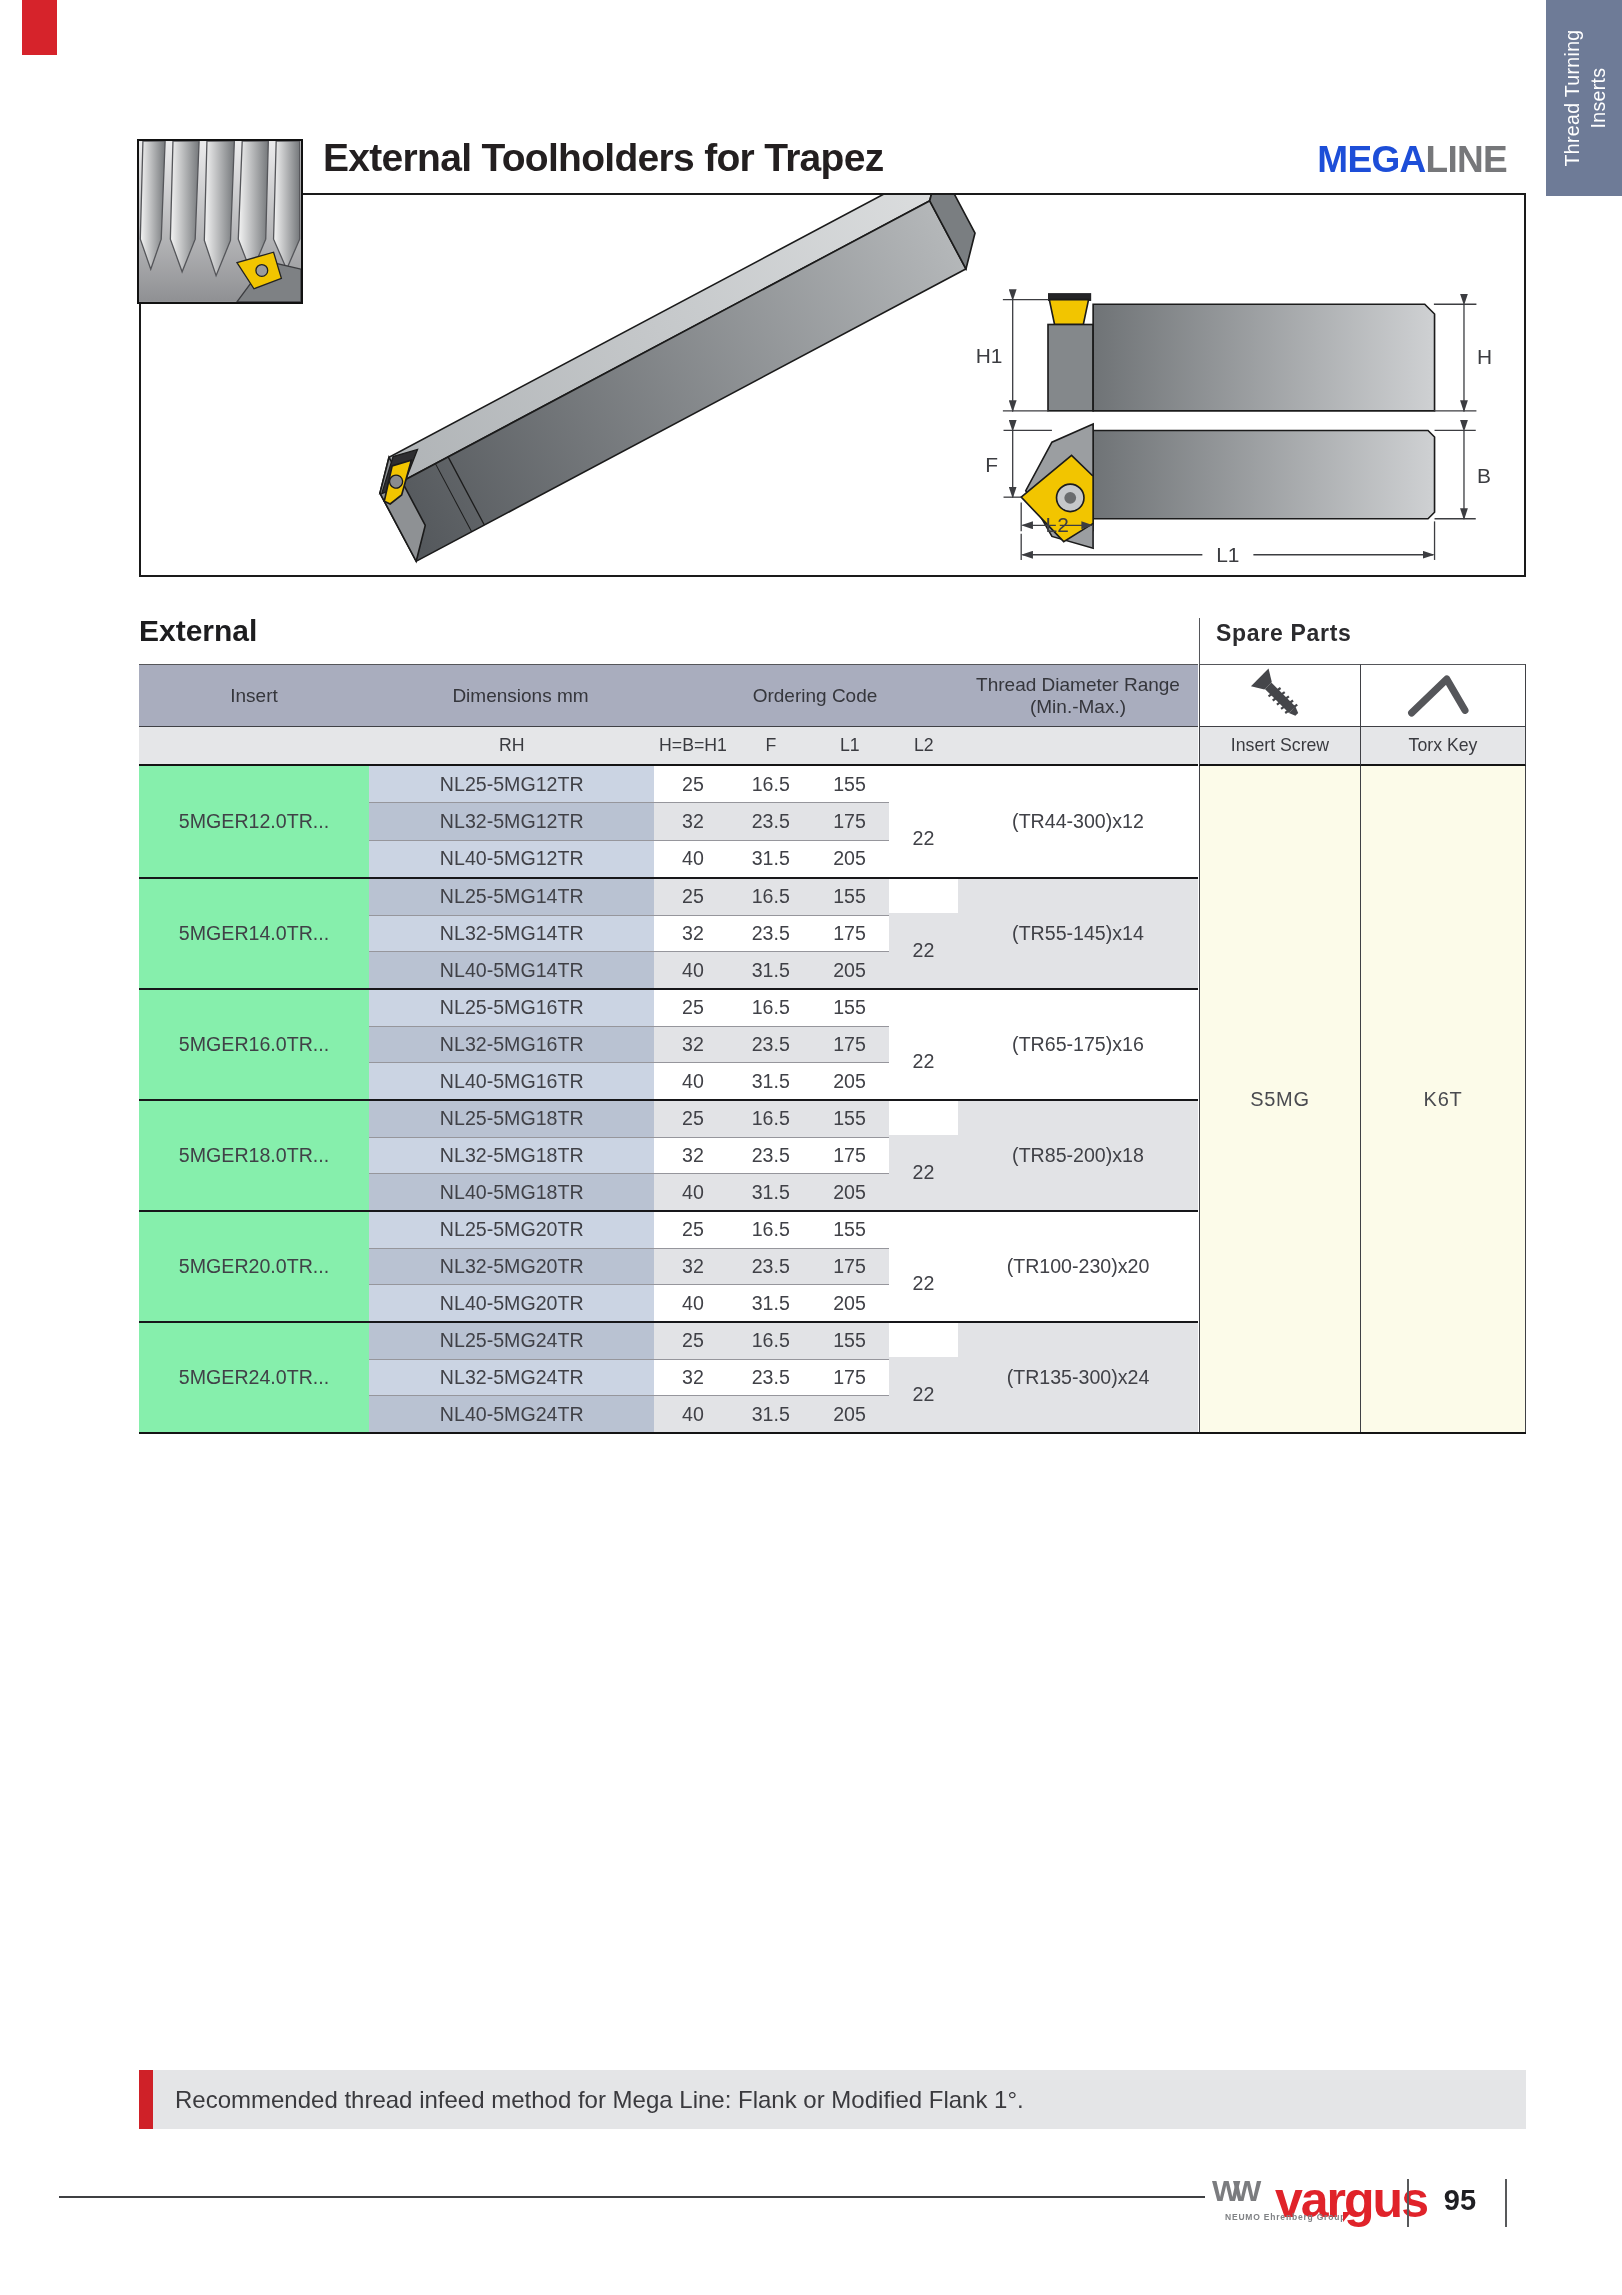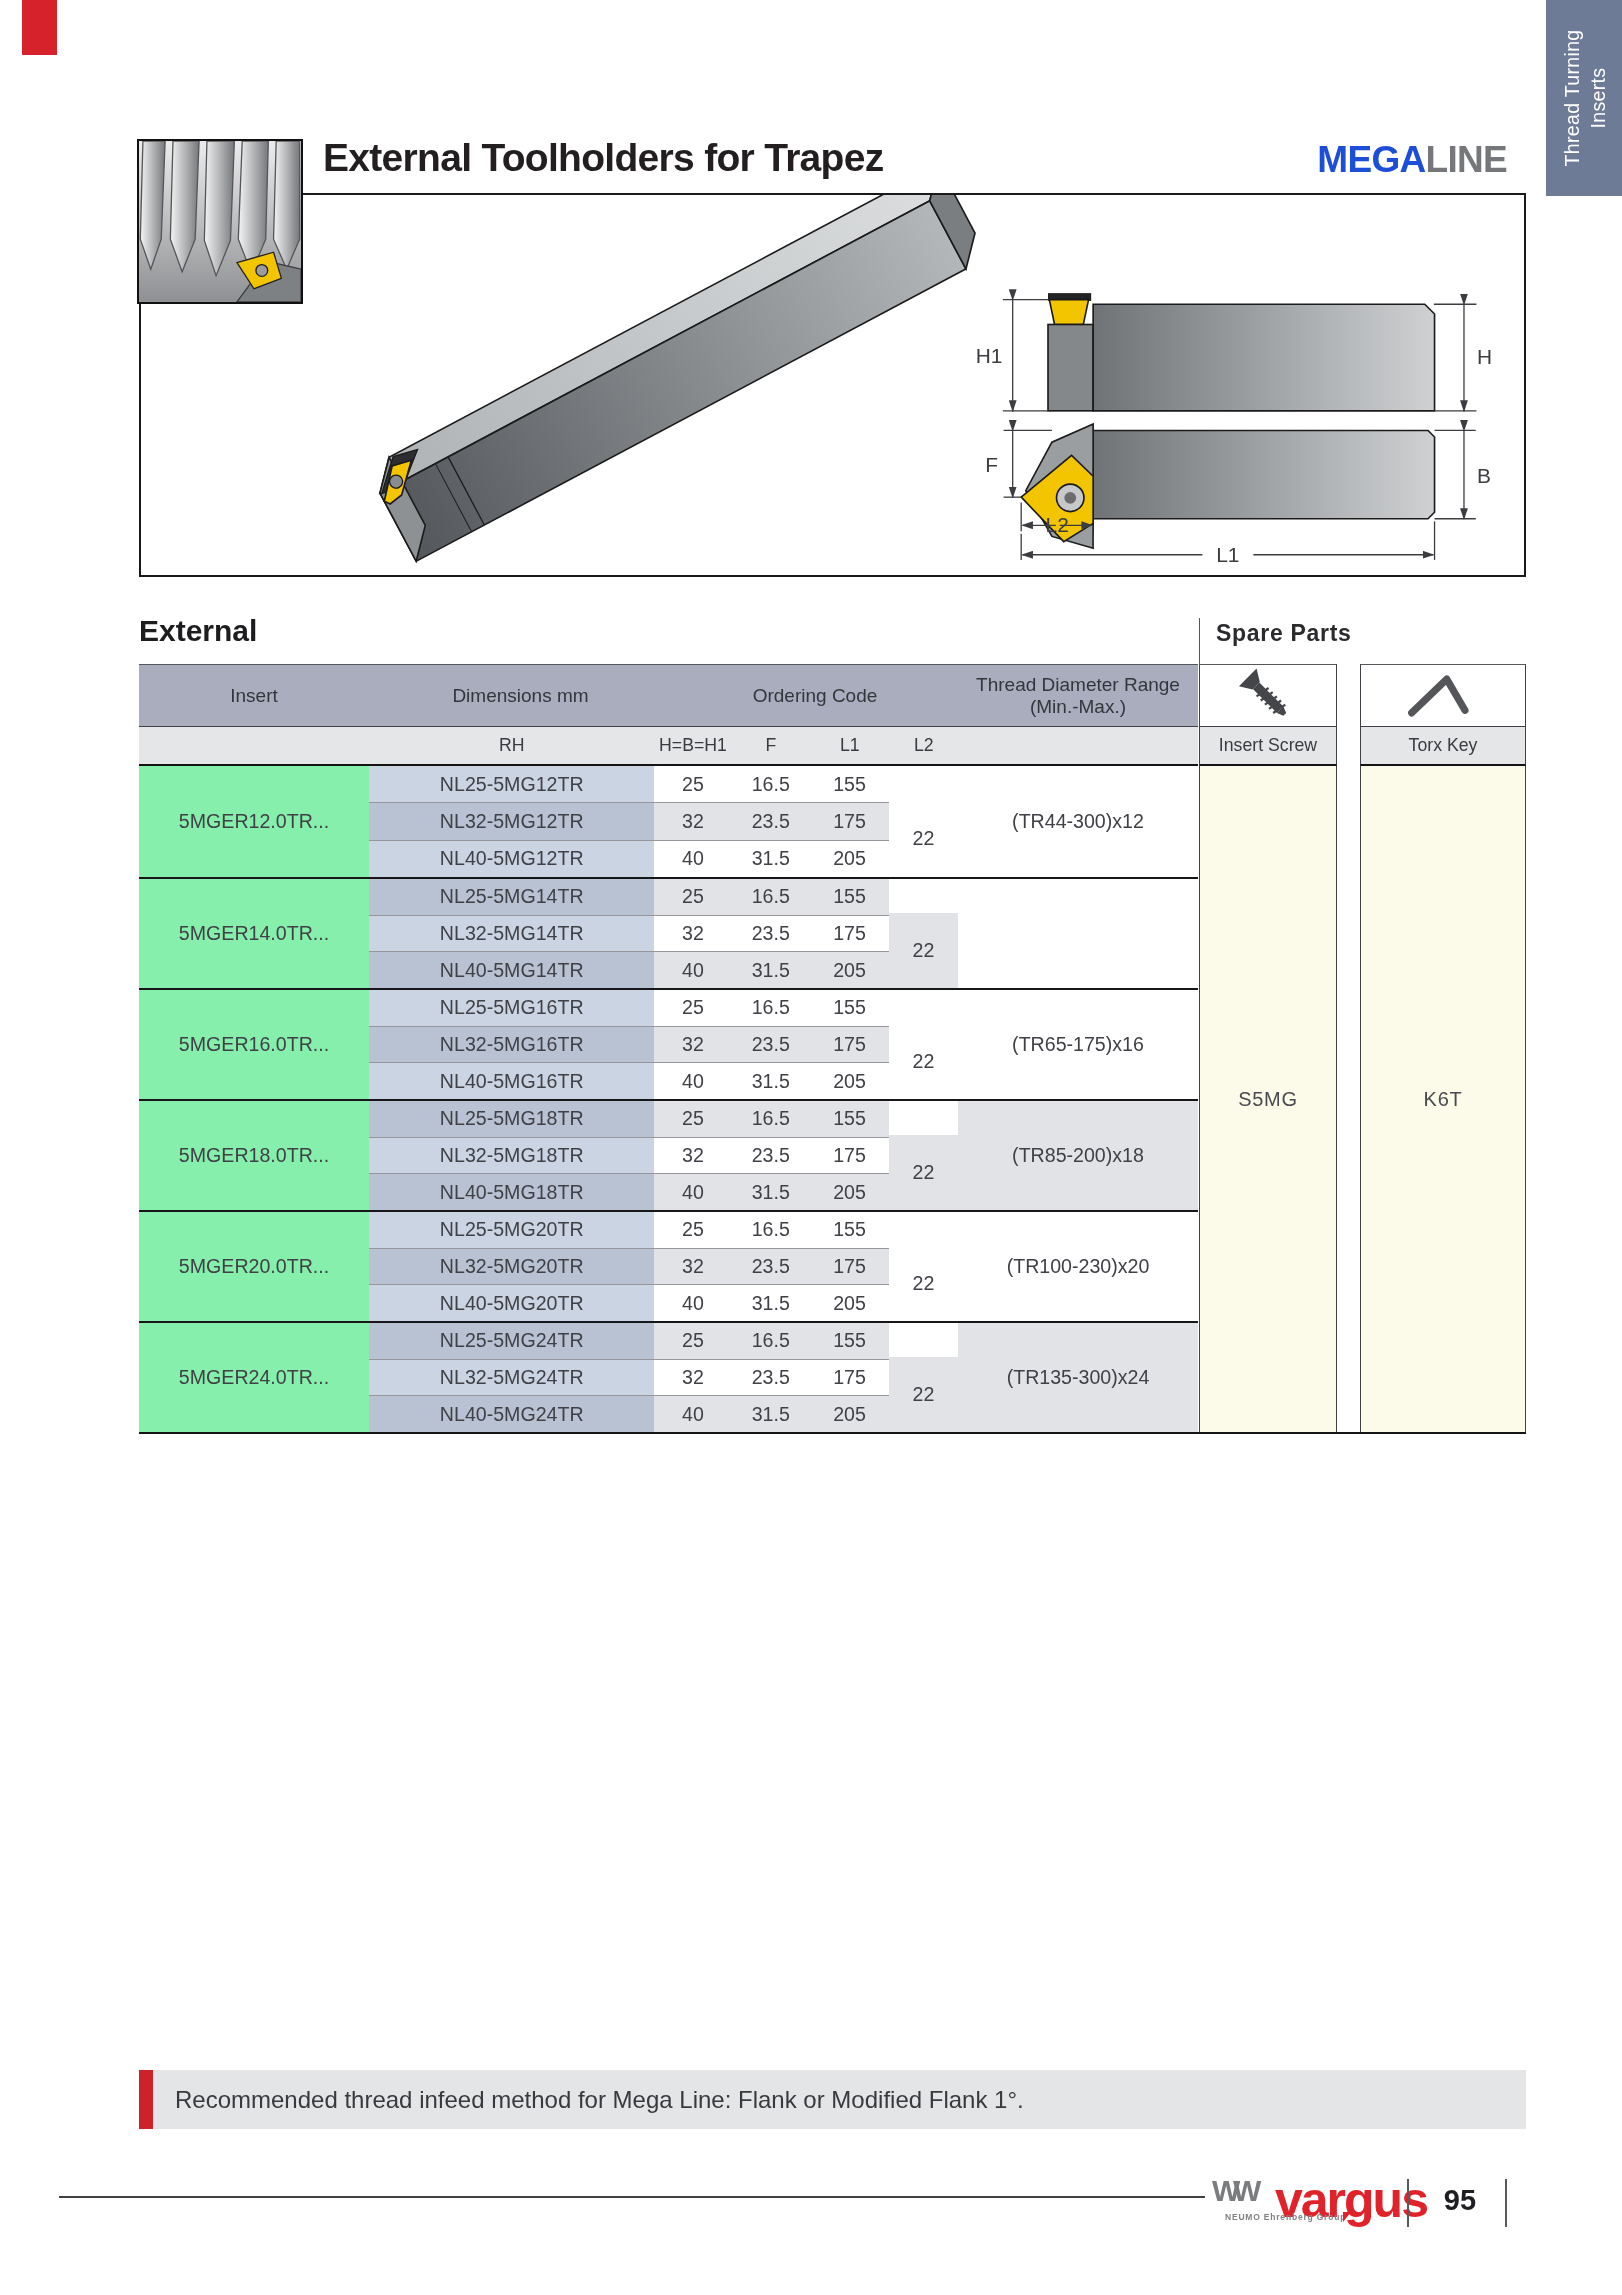--- a/index.html
+++ b/index.html
@@ -38,21 +38,21 @@
     border-bottom:2px solid #141414;box-sizing:border-box;display:flex;align-items:center;
     font-size:17.7px;color:#3a3b40;}
   .subhead .c{display:flex;align-items:center;justify-content:center;height:100%;}
   .sc0{width:230px;} .sc1{width:286px;} .sc2{width:77px;} .sc3{width:79px;} .sc4{width:79px;} .sc5{width:69px;} .sc6{width:240px;}
 
   .spare-ico{top:664px;height:63px;background:#fff;border:1.3px solid #3f4045;border-top:1.3px solid #55565a;
     box-sizing:border-box;display:flex;align-items:center;justify-content:center;}
   .spare-lbl{top:727px;height:39px;background:#e5e6e8;border-left:1.3px solid #3f4045;border-right:1.3px solid #3f4045;
     border-bottom:2px solid #141414;box-sizing:border-box;display:flex;align-items:center;justify-content:center;
     font-size:17.7px;color:#3a3b40;}
-  .sp1{left:1199px;width:138px;} .sp2{left:1360px;width:166px;}
+  .sp1{left:1199px;width:162px;} .sp2{left:1360px;width:166px;}
 
   .groups{left:139px;top:766px;width:1059px;}
   .group{display:flex;height:111px;box-sizing:border-box;position:relative;font-size:19.6px;color:#404147;}
   .group + .group{border-top:2px solid #17171a;}
   .cell{display:flex;align-items:center;justify-content:center;box-sizing:border-box;}
   .g-insert{width:230px;background:#86efac;}
   .g-rows{width:520px;display:flex;flex-direction:column;}
   .g-row{flex:1;display:flex;box-sizing:border-box;}
   .g-row + .g-row{border-top:1px solid #96969c;}
   .r-code{width:286px;background:#cbd4e3;}
@@ -299,20 +299,21 @@
         <div class="cell r-l1">175</div>
       </div>
       <div class="g-row sh">
         <div class="cell r-code">NL40-5MG14TR</div>
         <div class="cell r-h">40</div>
         <div class="cell r-f">31.5</div>
         <div class="cell r-l1">205</div>
       </div>
     </div>
     <div class="cell g-l2">22</div>
+    <div class="cell g-thread">(TR55-145)x14</div>
   </div>
 
   <div class="group">
     <div class="cell g-insert">5MGER16.0TR...</div>
     <div class="g-rows">
       <div class="g-row">
         <div class="cell r-code">NL25-5MG16TR</div>
         <div class="cell r-h">25</div>
         <div class="cell r-f">16.5</div>
         <div class="cell r-l1">155</div>

